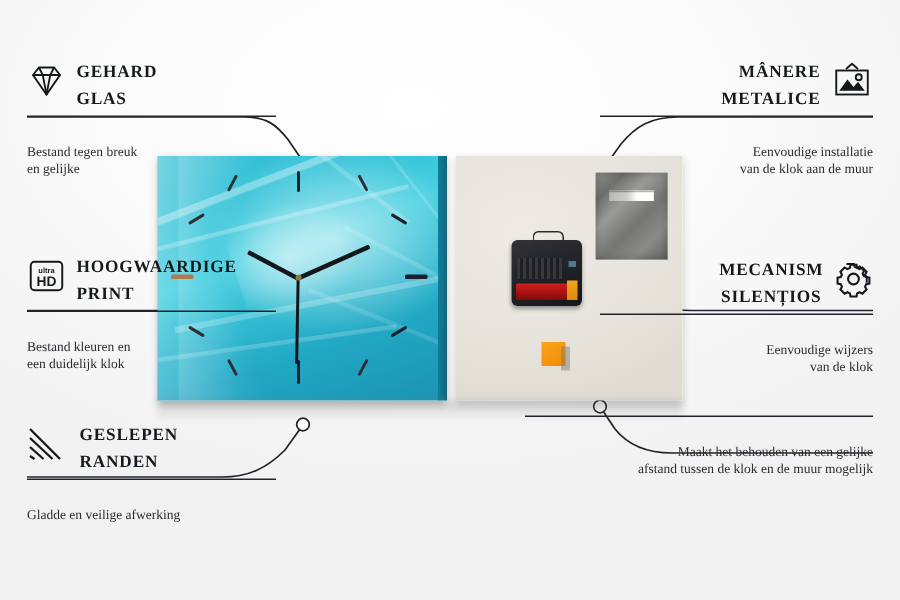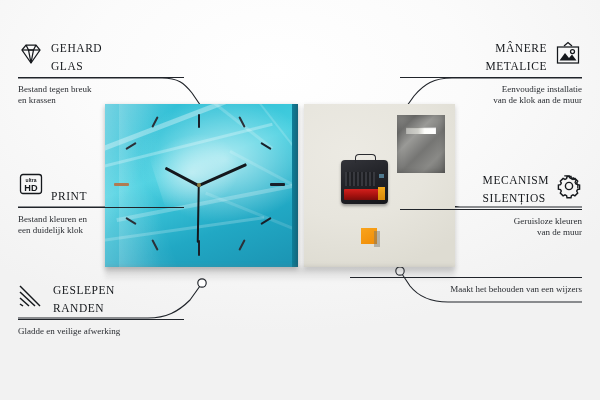--- a/index.html
+++ b/index.html
@@ -108,26 +108,26 @@
     position:absolute;left:0;top:163px;width:350px;height:14px;
     background:linear-gradient(180deg, rgba(120,120,120,.30), rgba(255,255,255,0));
     filter:blur(2.4px);
   }
 
   
   .callout{position:absolute;}
   .co-head{display:flex;align-items:center;gap:7px;}
   .co-head.right{flex-direction:row-reverse;}
   .co-title{
-    font-size:11.5px;line-height:12.6px;font-weight:normal;color:#15181c;
+    font-size:11.5px;line-height:12.6px;font-weight:bold;color:#15181c;
     letter-spacing:.55px;text-transform:uppercase;white-space:nowrap;
   }
   .co-rule{height:1px;background:#20242a;margin-top:3px;}
   .co-sub{
-    font-size:9px;line-height:11px;color:#2a2d32;margin-top:6px;white-space:nowrap;
+    font-size:9px;line-height:11px;color:#2a2d32;margin-top:18px;white-space:nowrap;
   }
   .ico{flex:none;color:#15181c;}
   .r-txt{text-align:right;}
 
   #lines{position:absolute;left:0;top:0;width:600px;height:400px;}
 </style>
 </head>
 <body>
 
 <div id="stage">
@@ -216,35 +216,35 @@
           <path d="M10.5 7 H15.5"></path>
         </svg>
       </span>
       <span>
         <span class="co-title">GEHARD</span><br>
         <span class="co-title">GLAS</span>
       </span>
     </div>
     <div class="co-rule" style="width:166px;"></div>
     <div class="co-sub">
-      <span>Bestand tegen breuk</span><br><span>en krassen</span>
+      <span>Bestand tegen breuk</span><br><span>en gelijke</span>
     </div>
   </div>
 
   <div class="callout" style="left:18px;top:168px;width:180px;">
     <div class="co-head">
       <span class="ico">
         <svg width="26" height="24" viewBox="0 0 26 24">
           <rect x="2.5" y="2.5" width="21" height="19" rx="2.5" fill="none" stroke="#15181c" stroke-width="1.3"></rect>
           <text x="13" y="10.2" font-family="Liberation Sans, sans-serif" font-size="5" font-weight="bold" fill="#15181c" text-anchor="middle">ultra</text>
           <text x="13" y="18.6" font-family="Liberation Sans, sans-serif" font-size="9.2" font-weight="bold" fill="#15181c" text-anchor="middle">HD</text>
         </svg>
       </span>
       <span>
-        <br>
+        <span class="co-title">HOOGWAARDIGE</span><br>
         <span class="co-title">PRINT</span>
       </span>
     </div>
     <div class="co-rule" style="width:166px;"></div>
     <div class="co-sub">
       <span>Bestand kleuren en</span><br><span>een duidelijk klok</span>
     </div>
   </div>
 
   <div class="callout r-txt" style="right:18px;top:38px;width:186px;">
@@ -290,31 +290,31 @@
   <div class="callout r-txt" style="right:18px;top:170px;width:186px;">
     <div class="co-head right" style="justify-content:flex-start;">
       <span class="ico">
         <svg width="26" height="26" viewBox="0 0 26 26" fill="none" stroke="#15181c" stroke-width="1.4">
           <path d="M10.3 3.2 h5.4 l.5 2.1 1.9 .9 1.9-1.1 3.1 3.1 -1.1 1.9 .9 1.9 2.1 .5 v4.4" transform="translate(-1.2,0) scale(.92)"></path>
           <path d="M13 4.2 a8.8 8.8 0 1 0 .01 0 Z" opacity="0"></path>
           <path d="M11 3.5h4l.4 2.1 1.6.8 1.9-1 2.8 2.8-1 1.9.8 1.6 2.1.4v4l-2.1.4-.8 1.6 1 1.9-2.8 2.8-1.9-1-1.6.8-.4 2.1h-4l-.4-2.1-1.6-.8-1.9 1-2.8-2.8 1-1.9-.8-1.6-2.1-.4v-4l2.1-.4.8-1.6-1-1.9 2.8-2.8 1.9 1 1.6-.8z"></path>
           <circle cx="13" cy="13" r="3.6"></circle>
         </svg>
       </span>
-      <span style="text-align:left;">
+      <span style="text-align:center;">
         <span class="co-title">MECANISM</span><br>
         <span class="co-title">SILENȚIOS</span>
       </span>
     </div>
     <div class="co-rule" style="width:182px;margin-left:4px;"></div>
     <div class="co-sub">
-      <span>Geruisloze kleuren</span><br><span>van de muur</span>
+      <span>Eenvoudige wijzers</span><br><span>van de klok</span>
     </div>
   </div>
 
   <div class="callout r-txt" style="right:18px;top:274px;width:236px;">
     <div class="co-rule" style="width:232px;margin-left:4px;"></div>
     <div class="co-sub">
-      <span>Maakt het behouden van een wijzers</span><br>
+      <span>Maakt het behouden van een gelijke</span><br><span>afstand tussen de klok en de muur mogelijk</span>
     </div>
   </div>
 
 </div>
 
 </body></html>

